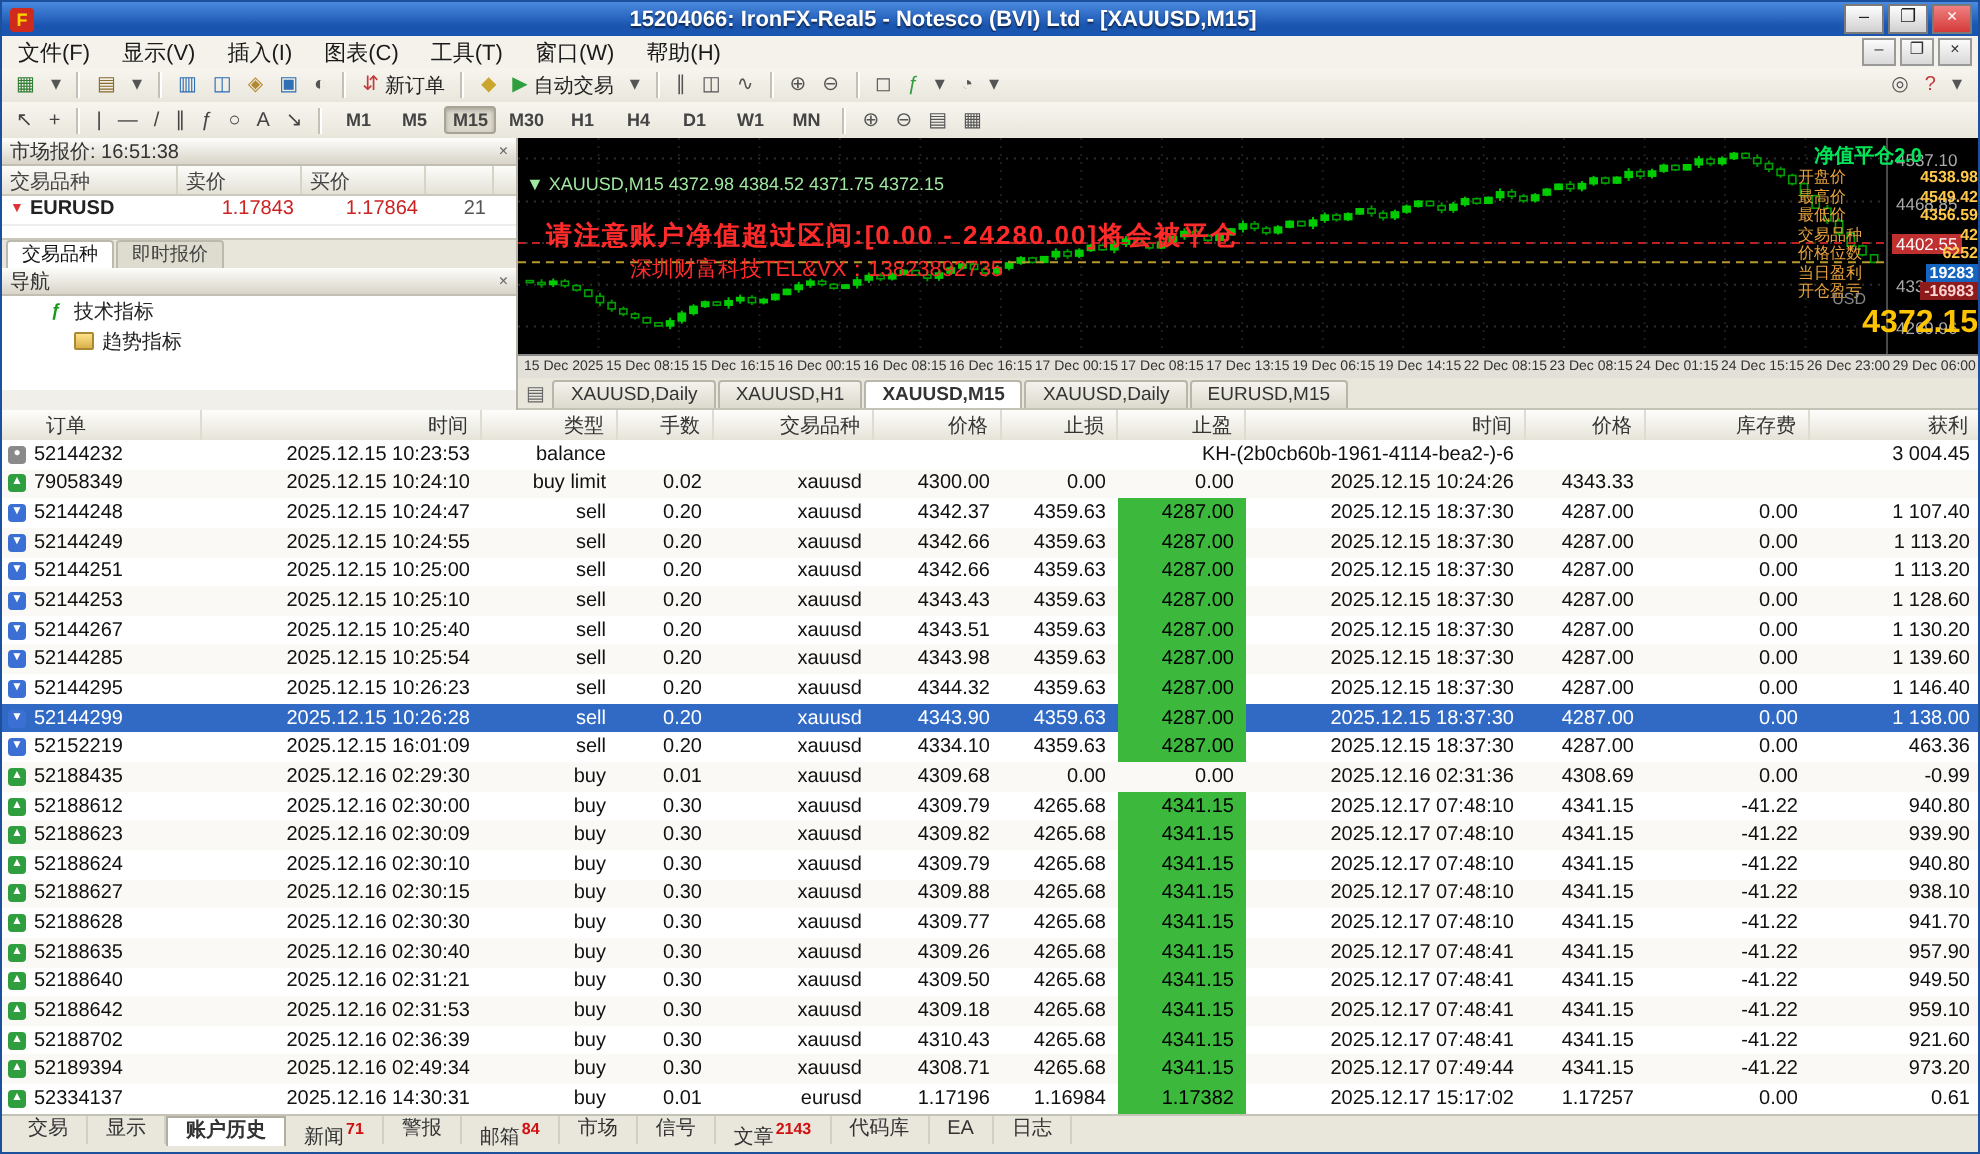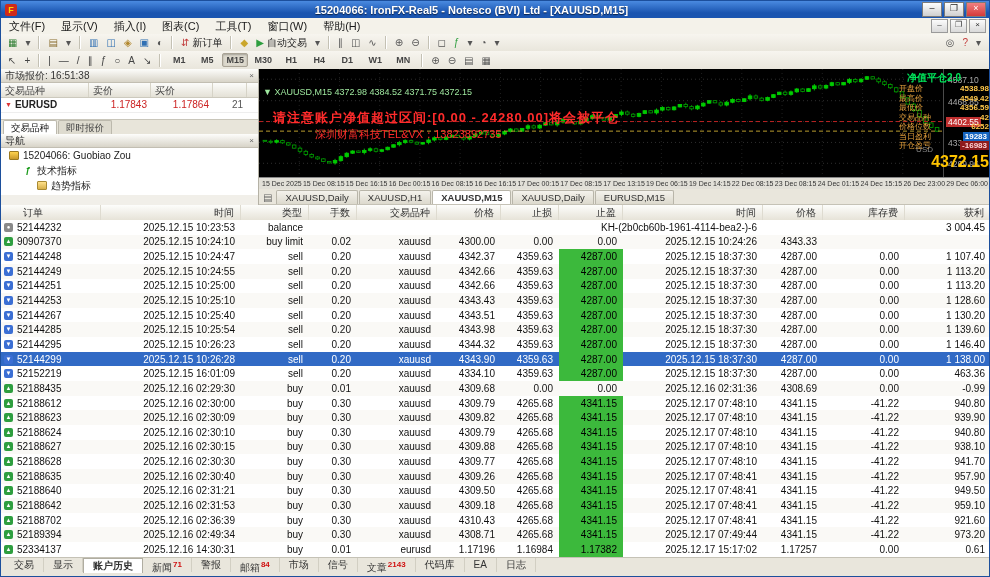--- a/index.html
+++ b/index.html
@@ -338,24 +338,20 @@
     <div class="mw-blank"></div>
     <div class="mini-tabs">
         <span class="mini-tab active">交易品种</span>
         <span class="mini-tab">即时报价</span>
       </div>
     <div class="panel-header">
       <span>导航</span>
       <span class="panel-close">×</span>
     </div>
     <div class="nav-tree">
-        <div class="nav-row" style="padding-left: 8px;">
-          <span class="nav-ico ico-account"></span>
-          <span class="nav-label">15204066: Guobiao Zou</span>
-        </div>
         <div class="nav-row" style="padding-left: 22px;">
           <span class="nav-ico ico-indicators">ƒ</span>
           <span class="nav-label">技术指标</span>
         </div>
         <div class="nav-row" style="padding-left: 36px;">
           <span class="nav-ico ico-folder"></span>
           <span class="nav-label">趋势指标</span>
         </div>
       </div>
   </div>
@@ -744,21 +740,21 @@
         <span class="hist-cell" style="width: 82px;">
           <span></span>
         </span>
         <span class="hist-cell" style="width: 86px;">
           <span>3 004.45</span>
         </span>
       </div>
       <div class="hist-row alt">
         <span class="hist-cell first" style="width: 100px;">
           <span class="ord-ico k-buy">▲</span>
-          <span>90907370</span>
+          <span>79058349</span>
         </span>
         <span class="hist-cell" style="width: 140px;">
           <span>2025.12.15 10:24:10</span>
         </span>
         <span class="hist-cell" style="width: 68px;">
           <span>buy limit</span>
         </span>
         <span class="hist-cell" style="width: 48px;">
           <span>0.02</span>
         </span>

